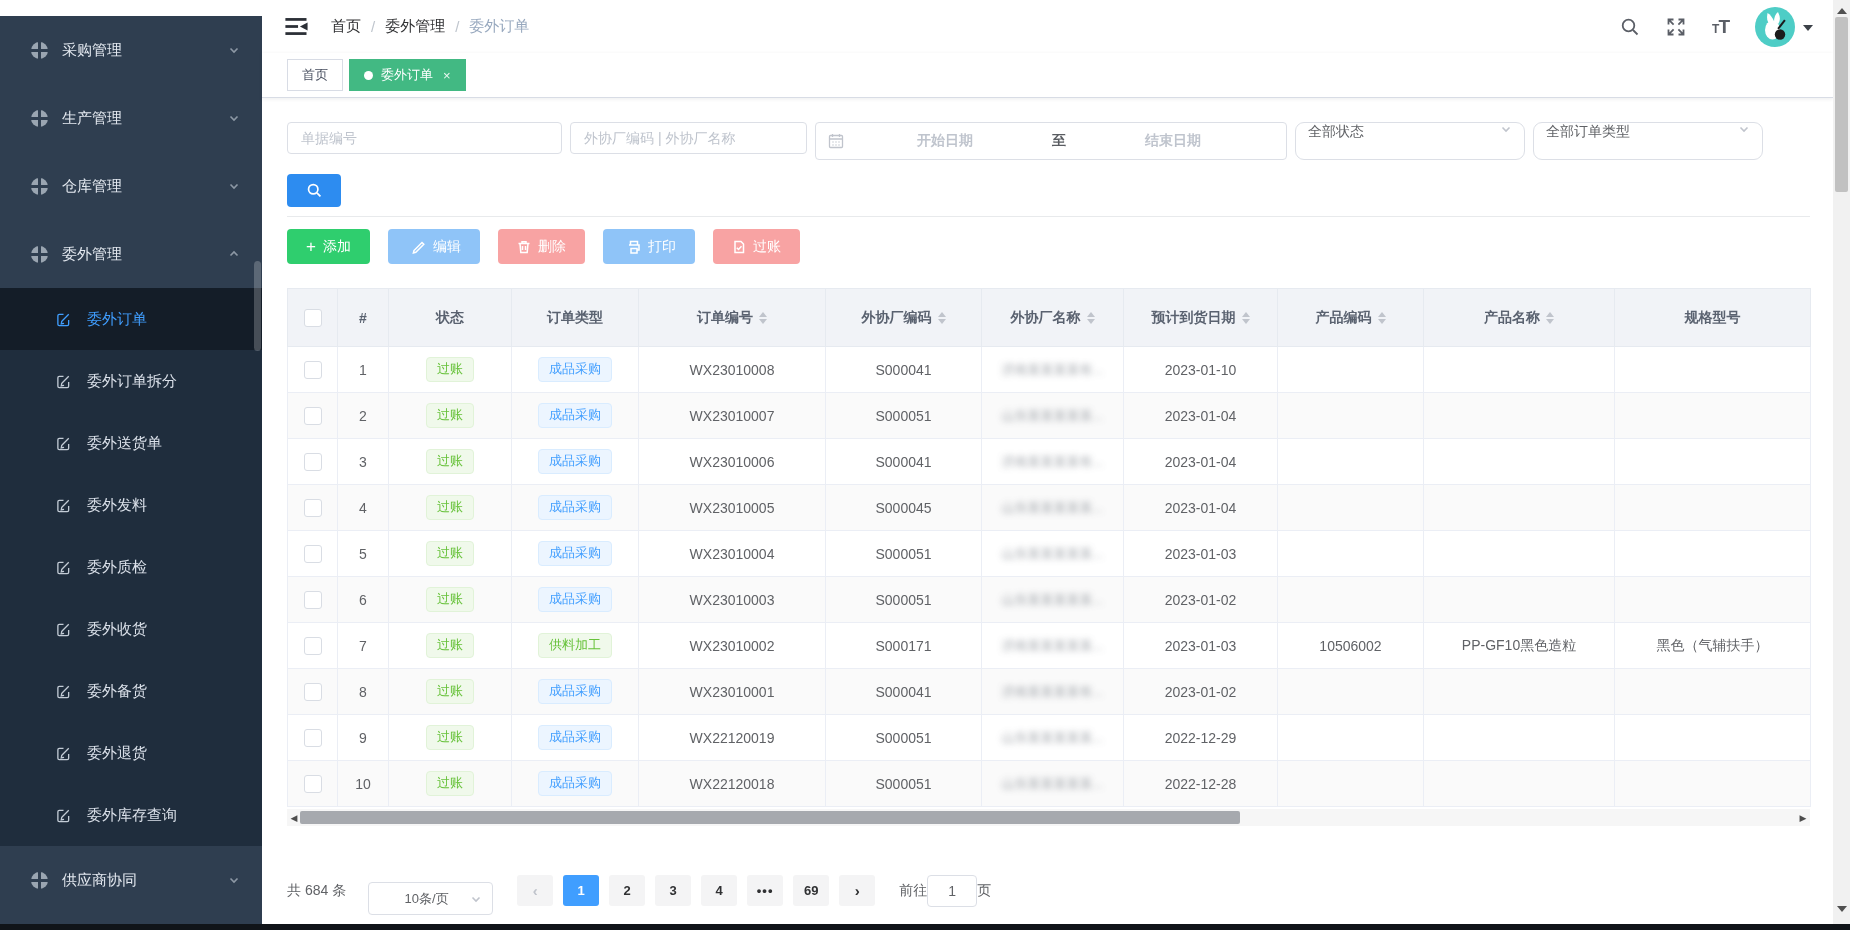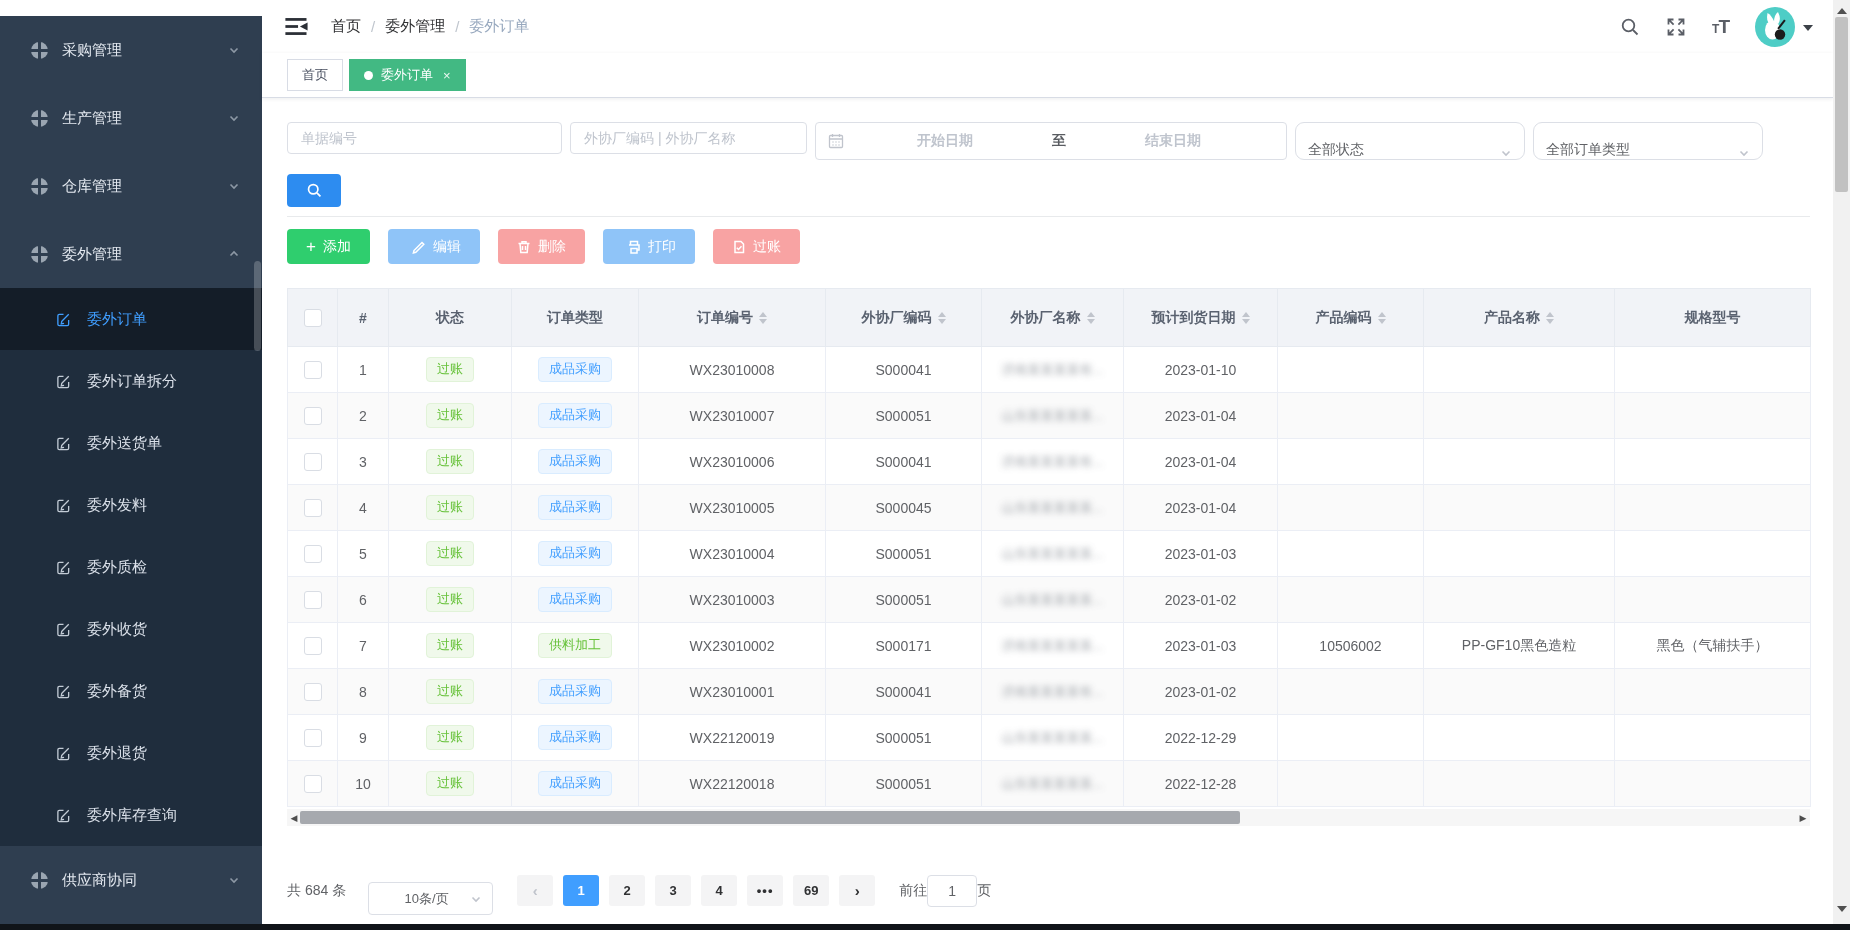--- a/index.html
+++ b/index.html
@@ -64,21 +64,21 @@
   .content{padding:0 23px 0 25px;}
   .filters{display:flex;gap:8px;margin-top:24px;}
   .f-input{height:32px;border:1px solid var(--border);border-radius:4px;padding:0 13px;font-size:14px;color:var(--txt);outline:none;}
   .f-input::placeholder{color:#bfc4cd;}
   .f-input.bill{width:275px;}
   .f-input.supplier{width:237px;}
   .date-range{width:472px;height:38px;border:1px solid var(--border);border-radius:4px;display:flex;align-items:center;padding:0 12px;font-size:14px;cursor:pointer;font-weight:bold;}
   .date-range .cal{color:#c0c4cc;display:inline-flex;}
   .date-range .ph{flex:1;text-align:center;color:#bfc4cd;}
   .date-range .sep{color:#595c61;padding:0 6px;}
-  .f-select{width:230px;height:38px;border:1px solid var(--border);border-radius:9px;display:flex;align-items:flex-end;padding:0 12px;font-size:14px;color:var(--txt);cursor:pointer;}
+  .f-select{width:230px;height:38px;border:1px solid var(--border);border-radius:9px;display:flex;align-items:flex-start;padding:0 12px;font-size:14px;color:var(--txt);cursor:pointer;}
   .f-select .val{flex:1;}
   .f-select svg{stroke:#c0c4cc;fill:none;stroke-width:1.6;}
   .search-btn{margin-top:14px;width:54px;height:33px;background:var(--primary);border:none;border-radius:4px;display:flex;align-items:center;justify-content:center;cursor:pointer;}
   .rule{border:none;border-top:1px solid #e8eaec;margin-top:9px;}
 
   .toolbar{display:flex;gap:18px;margin-top:12px;}
   .btn{height:35px;border:none;border-radius:4px;color:#fff;font-size:14px;display:inline-flex;align-items:center;gap:7px;padding:0 19px;cursor:pointer;}
   .btn svg{stroke:#fff;fill:none;stroke-width:1.5;}
   .btn.add{background:var(--add-green);}
   .btn.edit,.btn.print{background:var(--lite-blue);padding-left:24px;}

